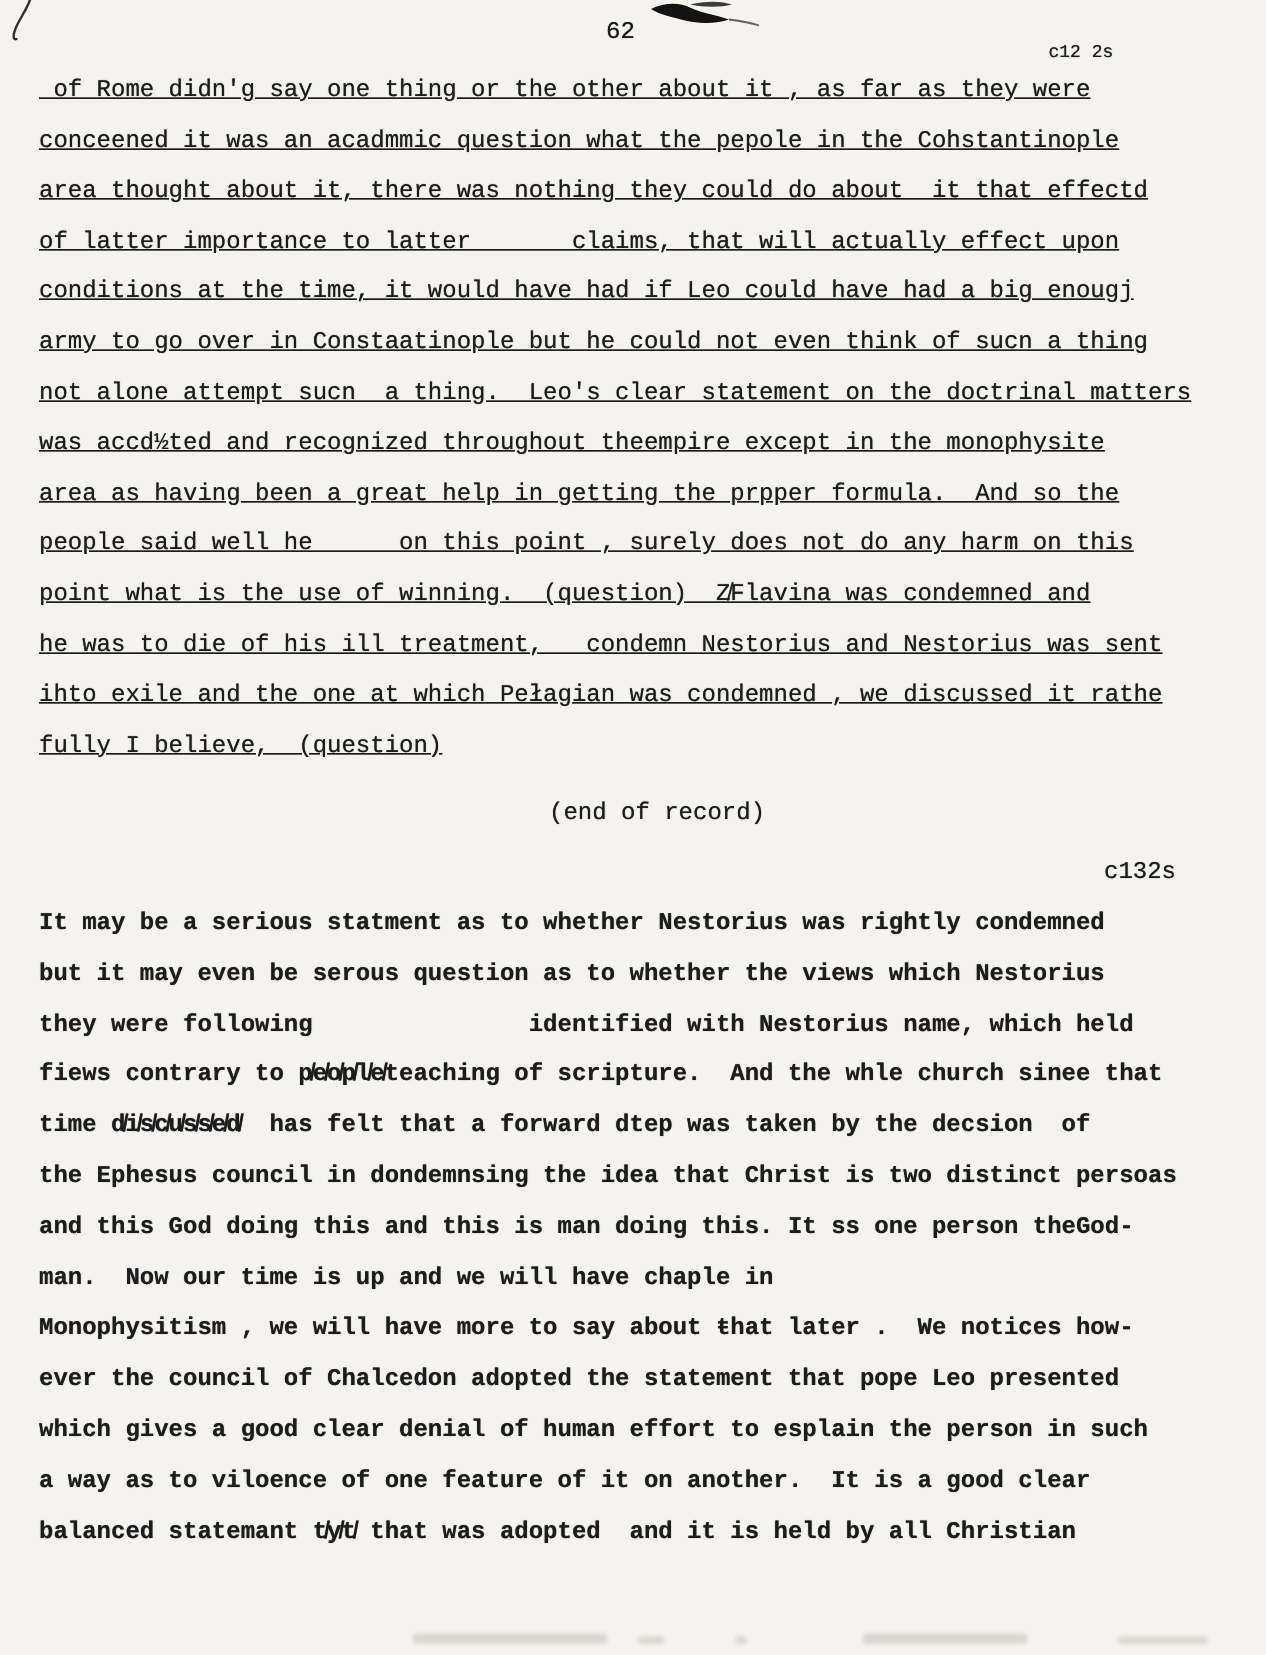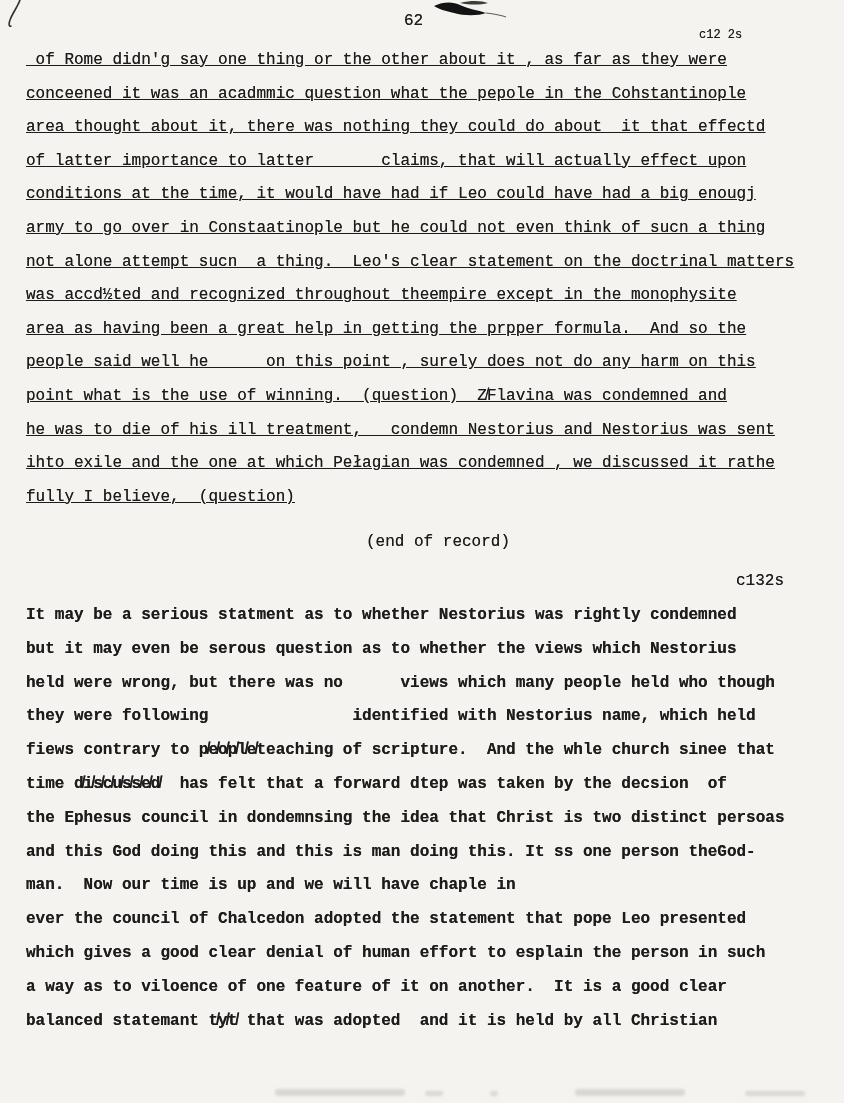--- a/index.html
+++ b/index.html
@@ -96,27 +96,27 @@
     </div>
 
   <div class="eor">(end of record)</div>
 
   <div class="section-code">c132s</div>
 
   <div class="para2">
 
   <div class="line">It may be a serious statment as to whether Nestorius was rightly condemned</div>
       <div class="line">but it may even be serous question as to whether the views which Nestorius</div>
-      <div class="line">held were wrong, but there was no      views which many people held who though</div>
       <div class="line">they were following               identified with Nestorius name, which held</div>
       <div class="line">fiews contrary to p̸e̸o̸p̸l̸e̸teaching of scripture.  And the whle church sinee that</div>
       <div class="line">time d̸i̸s̸c̸u̸s̸s̸e̸d̸  has felt that a forward dtep was taken by the decsion  of</div>
       <div class="line">the Ephesus council in dondemnsing the idea that Christ is two distinct persoas</div>
       <div class="line">and this God doing this and this is man doing this. It ss one person theGod-</div>
       <div class="line">man.  Now our time is up and we will have chaple in</div>
+      <div class="line">Monophysitism , we will have more to say about ŧhat later .  We notices how-</div>
       <div class="line">ever the council of Chalcedon adopted the statement that pope Leo presented</div>
       <div class="line">which gives a good clear denial of human effort to esplain the person in such</div>
       <div class="line">a way as to viloence of one feature of it on another.  It is a good clear</div>
       <div class="line">balanced statemant t̸y̸t̸ that was adopted  and it is held by all Christian</div>
     </div>
 
   <div class="ghost">
     <span class="g1"></span>
     <span class="g2"></span>
     <span class="g3"></span>

